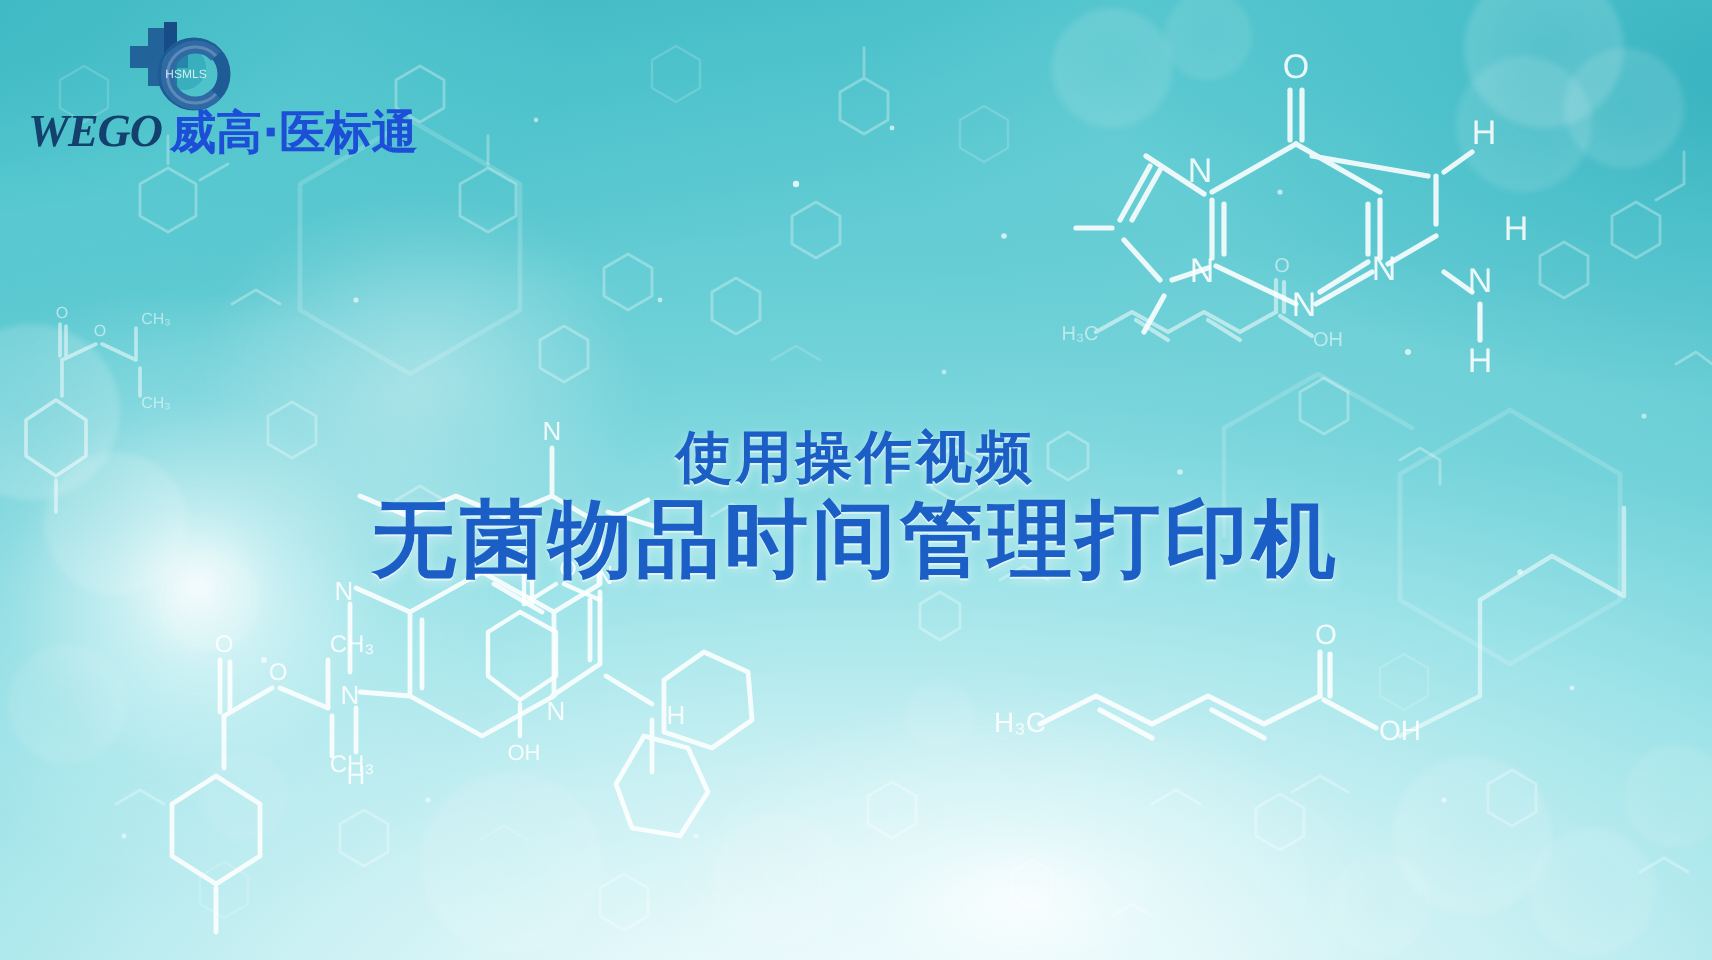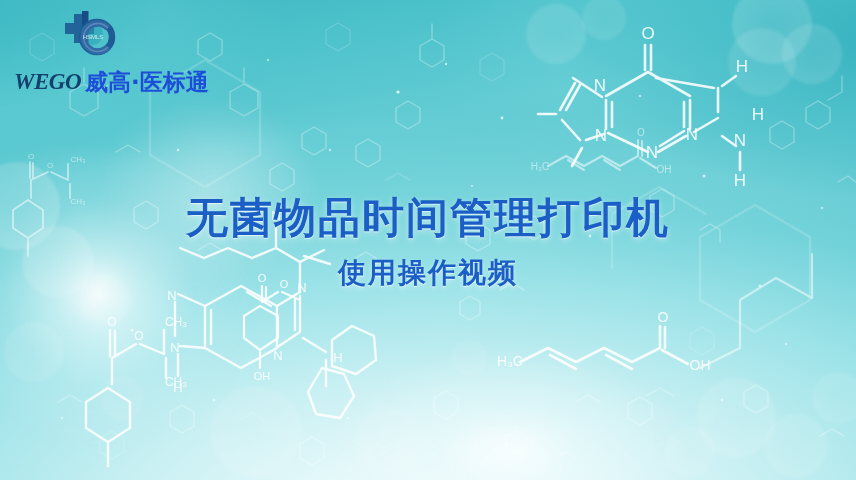--- a/index.html
+++ b/index.html
@@ -62,21 +62,21 @@
   .m-txt{fill:#ffffff;font-family:"Liberation Sans","DejaVu Sans",sans-serif;font-weight:400;}
   .faint{opacity:0.30;}
   .faintest{opacity:0.17;}
   .mid{opacity:0.52;}
   .bright{opacity:0.88;}
 
   
   #logo{position:absolute;left:14px;top:8px;width:190px;height:86px;}
   #logo-mark{position:absolute;left:48px;top:2px;width:60px;height:52px;}
   #logo-word{
-    position:absolute;left:0;top:60px;width:186px;height:28px;
+    position:absolute;left:0;top:44px;width:186px;height:28px;
     display:flex;align-items:center;white-space:nowrap;
   }
   .wg-latin{
     font-style:italic;font-weight:bold;font-size:23px;letter-spacing:-0.5px;
     color:#14406e;font-family:"Liberation Serif","DejaVu Serif",serif;
   }
   .wg-cn{
     font-size:23px;font-weight:bold;color:#1d4ed8;margin-left:4px;letter-spacing:0px;
     font-family:"DejaVu Sans","Liberation Sans",sans-serif;
   }
@@ -408,17 +408,17 @@
       <text x="62" y="58" font-size="12" fill="#eaf6fa" opacity="0.85" text-anchor="middle" font-family="Liberation Sans, sans-serif">HSMLS</text>
     </svg>
 
     <div id="logo-word">
       <span class="wg-latin">WEGO</span>
       <span class="wg-cn">威高·医标通</span>
     </div>
   </div>
 
   <div id="title-block">
+    <div id="sub-title">使用操作视频</div>
     <div id="main-title">无菌物品时间管理打印机</div>
-    <div id="sub-title">使用操作视频</div>
   </div>
 
 </div>
 
 </body></html>

